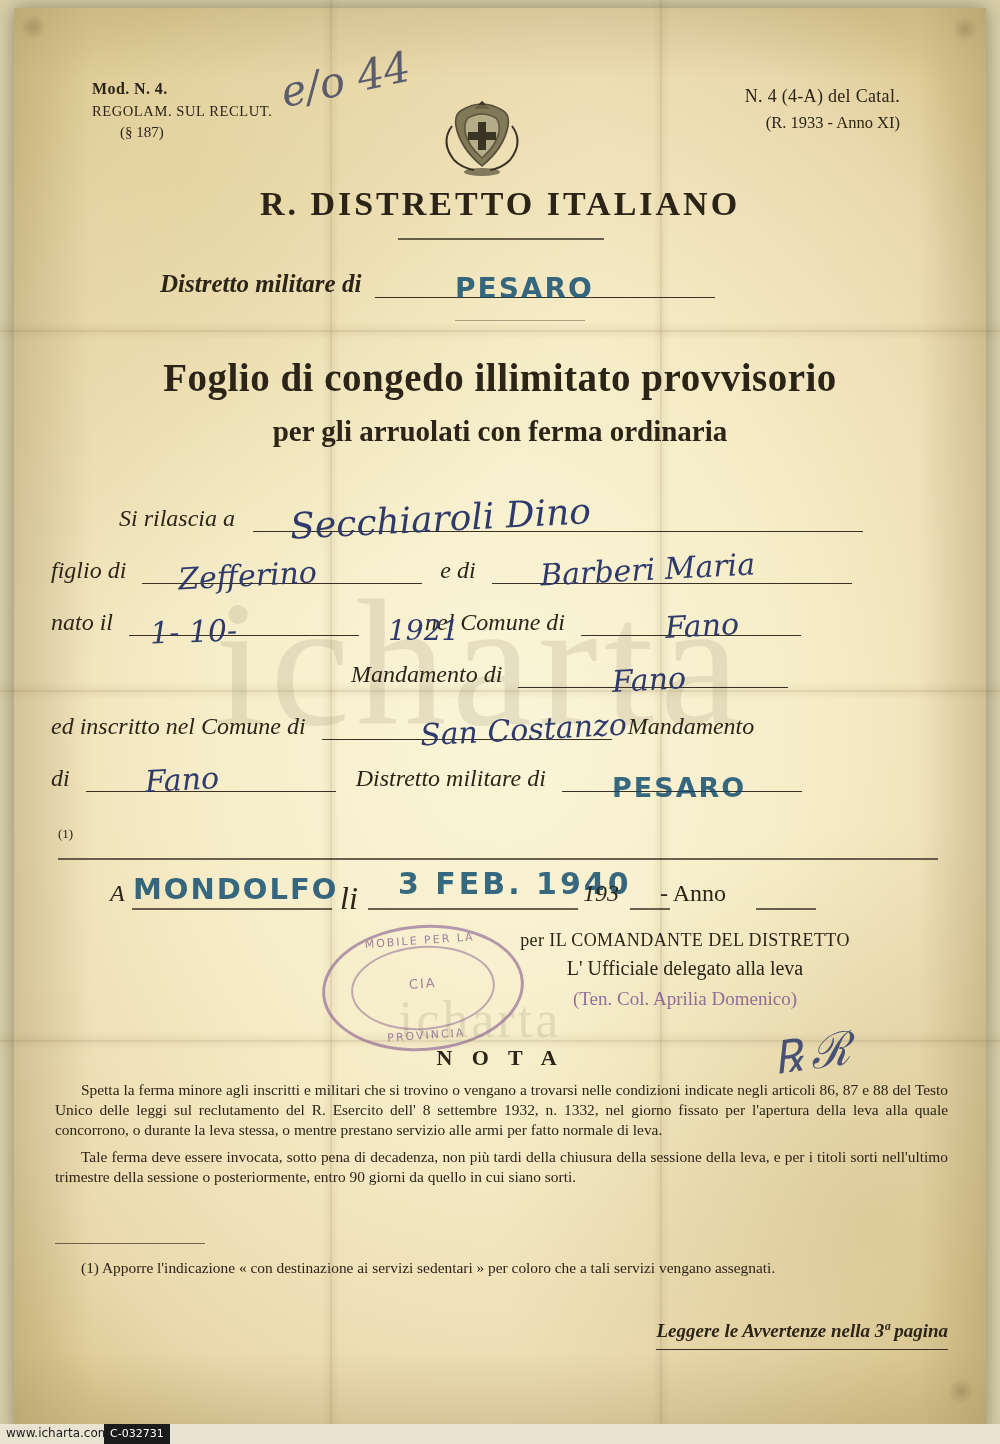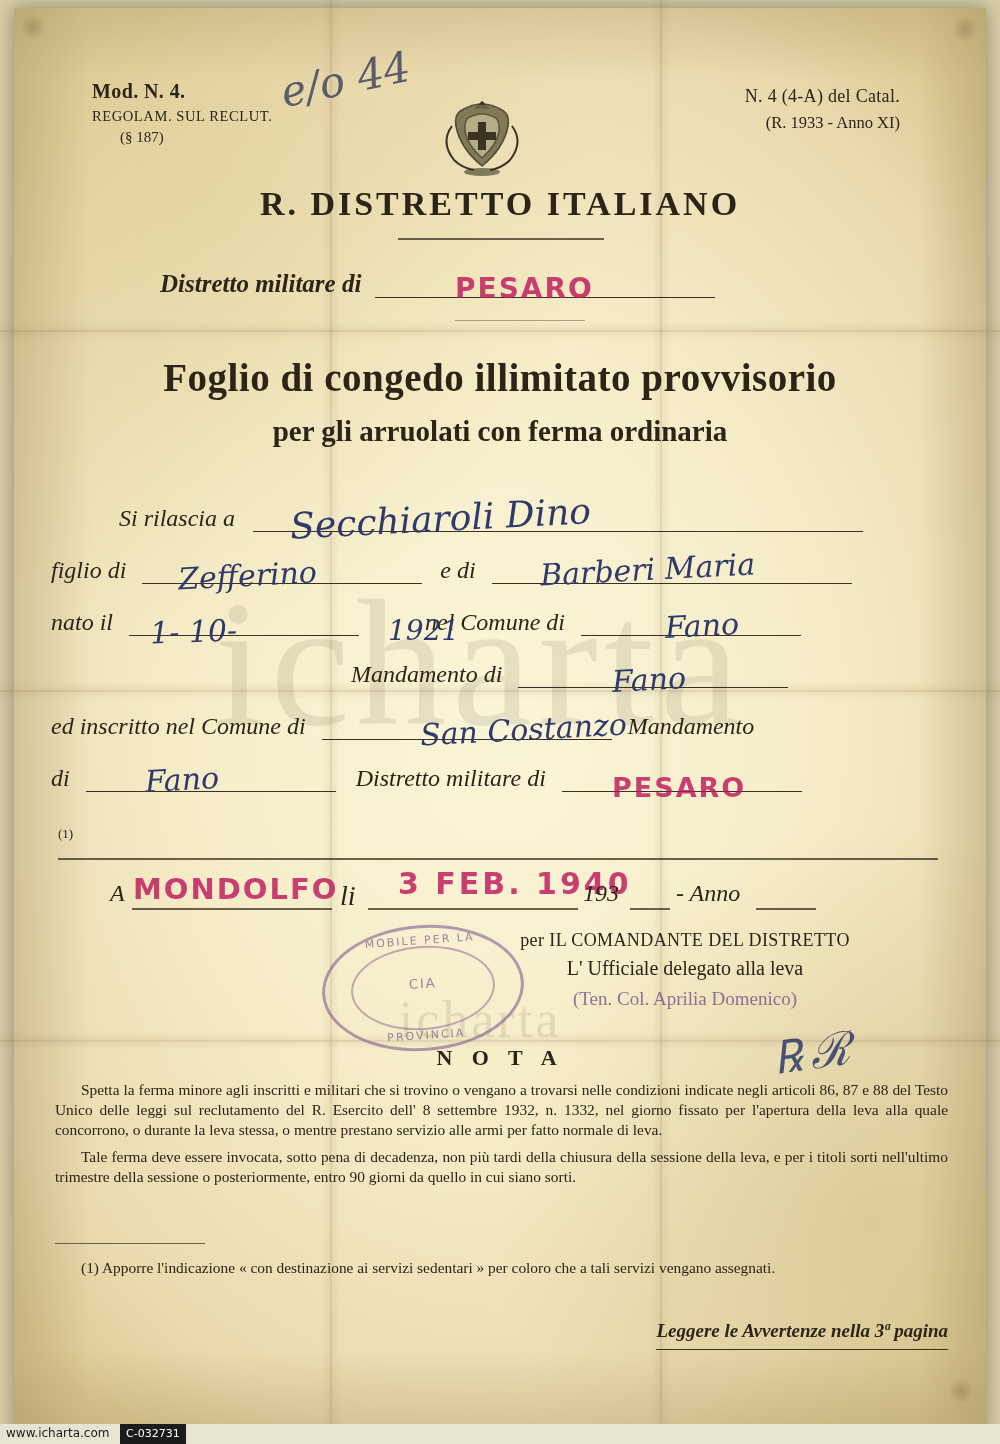--- a/index.html
+++ b/index.html
@@ -79,21 +79,21 @@
     font-size: 52px;
     letter-spacing: 3px;
     color: rgba(150,140,110,0.22);
     pointer-events: none;
     user-select: none;
   }
 
   .abs { position: absolute; }
 
   .hdr-left { left: 92px; top: 80px; width: 230px; }
-  .hdr-left .l1 { font-size: 20px; font-weight: bold; letter-spacing: .4px; }
+  .hdr-left .l1 { font-size: 16px; font-weight: bold; letter-spacing: .4px; }
   .hdr-left .l2 { font-size: 14.5px; letter-spacing: .6px; margin-top: 5px; }
   .hdr-left .l3 { font-size: 15px; margin-top: 4px; margin-left: 28px; }
 
   .hdr-right { right: 100px; top: 86px; text-align: center; }
   .hdr-right .l1 { font-size: 18px; letter-spacing: .3px; margin-left: 23px; }
   .hdr-right .l2 { font-size: 16.5px; margin-top: 6px; text-align: right; }
 
   #crest { left: 432px; top: 96px; width: 100px; height: 82px; }
 
   .title1 {
@@ -129,21 +129,21 @@
     font-style: italic;
     color: #2e3a6b;
     position: absolute;
     white-space: nowrap;
     transform: rotate(-3deg);
     font-size: 30px;
   }
   .hand.big { font-size: 36px; }
   .stamp-purple {
     position: absolute;
-    color: #be185d;
+    color: #0c4a6e;
     font-family: "DejaVu Sans", sans-serif;
     font-weight: bold;
     letter-spacing: 2px;
     opacity: .82;
     white-space: nowrap;
   }
 
   .note-title {
     left: 0; right: 0; top: 1045px; text-align: center;
     font-size: 22px; letter-spacing: 7px; font-weight: bold;
@@ -212,21 +212,21 @@
     position: absolute; left: 0; bottom: 0; height: 20px; width: 1000px;
     background: #e8e4d2;
   }
   #footer-bar .u {
     position: absolute; left: 6px; top: 2px;
     font-family: "DejaVu Sans", sans-serif; font-size: 12px; color: #1b1b1b;
   }
   #footer-bar .code {
     position: absolute; left: 104px; top: 0; height: 20px;
     background: #1b1b1b; color: #fff; font-family: "DejaVu Sans", sans-serif;
-    font-size: 11px; padding: 3px 6px 0 6px; box-sizing: border-box; margin-left: 16px;
+    font-size: 11px; padding: 3px 6px 0 6px; box-sizing: border-box;
   }
   .corner {
     position: absolute; width: 26px; height: 26px; border-radius: 50%;
     background: radial-gradient(circle, rgba(120,100,60,.35), rgba(120,100,60,0) 70%);
   }
 </style>
 </head>
 <body>
 
 <div id="page">
@@ -337,26 +337,26 @@
     <div class="hand" style="left:420px;top:712px;">San Costanzo</div>
     <div class="hand" style="left:145px;top:762px;">Fano</div>
     <div class="stamp-purple" style="left:612px;top:772px;font-size:27px;">PESARO</div>
 
     <div class="abs" style="left:58px;top:826px;font-size:13px;">(1)</div>
     <div class="rule" style="left:58px;top:858px;width:880px;"></div>
 
     <div class="abs" style="left:110px;top:880px;font-size:24px;font-style:italic;">A</div>
     <div class="stamp-purple" style="left:133px;top:872px;font-size:29px;">MONDOLFO</div>
     <div class="rule" style="left:132px;top:908px;width:200px;"></div>
-    <div class="abs" style="left:340px;top:880px;font-size:28px;font-style:italic;">li</div>
+    <div class="abs" style="left:340px;top:880px;font-size:32px;font-style:italic;">li</div>
     <div class="rule" style="left:368px;top:908px;width:210px;"></div>
     <div class="stamp-purple" style="left:398px;top:866px;font-size:30px;letter-spacing:3px;">3 FEB. 1940</div>
     <div class="abs" style="left:583px;top:880px;font-size:24px;font-style:italic;">193</div>
     <div class="rule" style="left:630px;top:908px;width:40px;"></div>
-    <div class="abs" style="left:676px;top:880px;font-size:24px;font-style:italic;">- Anno</div>
+    <div class="abs" style="left:660px;top:880px;font-size:24px;">- Anno</div>
     <div class="rule" style="left:756px;top:908px;width:60px;"></div>
 
     <div class="abs sig-block">
       <div class="s1">per IL COMANDANTE DEL DISTRETTO</div>
       <div class="s2">L' Ufficiale delegato alla leva</div>
       <div class="s3">(Ten. Col. Aprilia Domenico)</div>
     </div>
 
     <div id="round-stamp">
       <div class="inner"></div>

